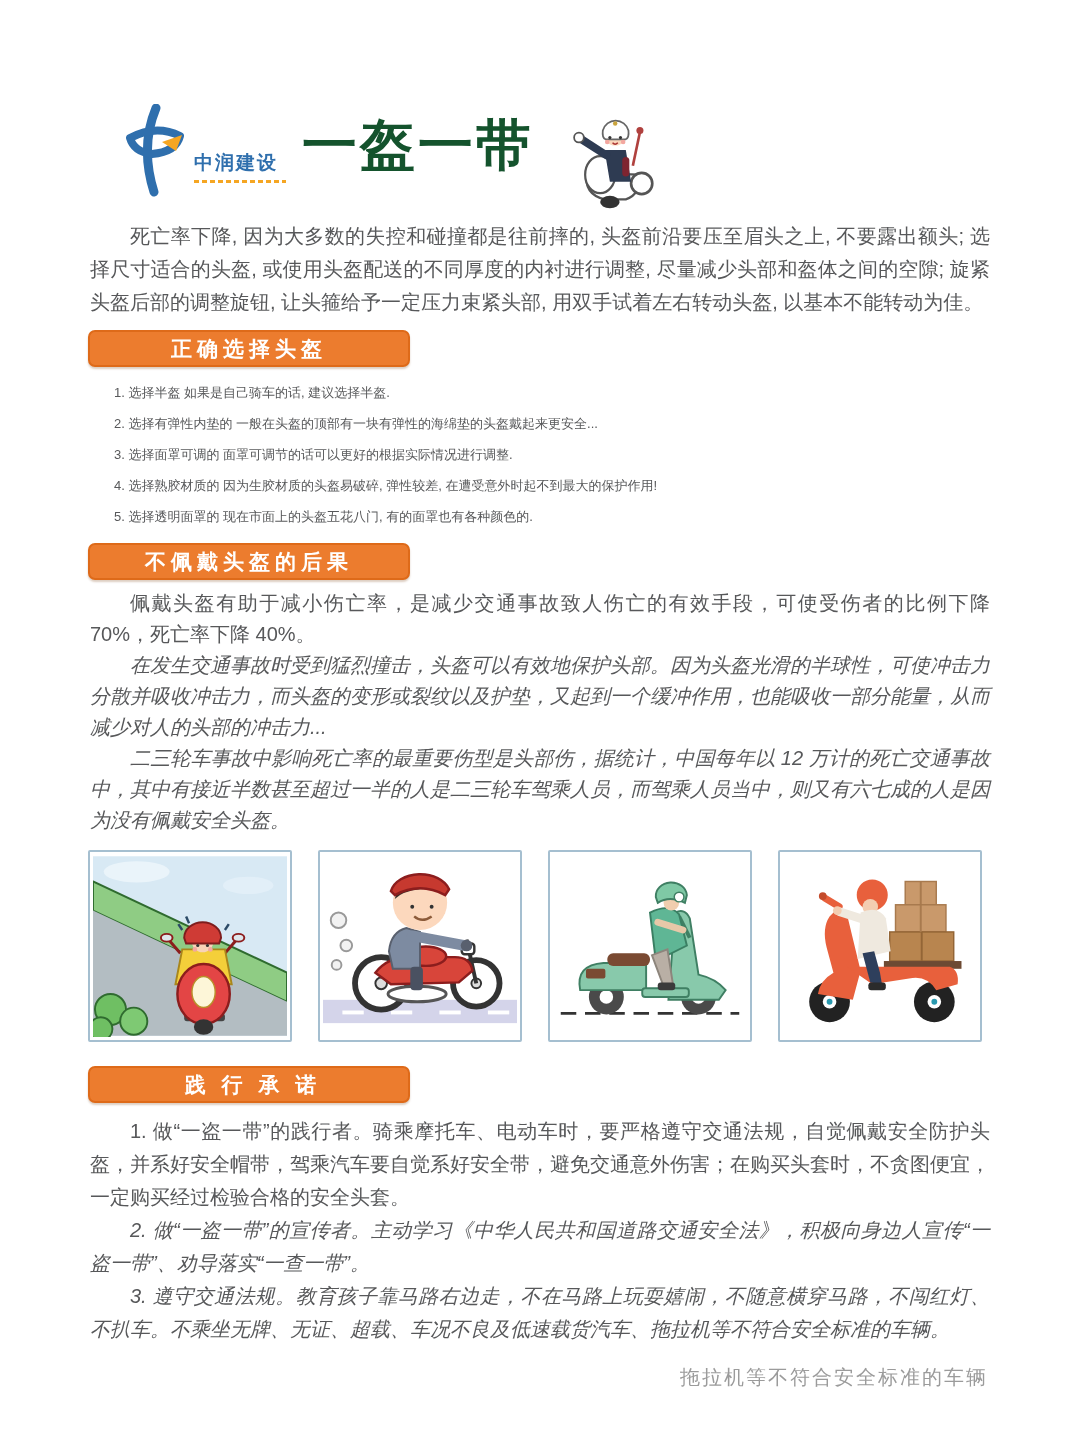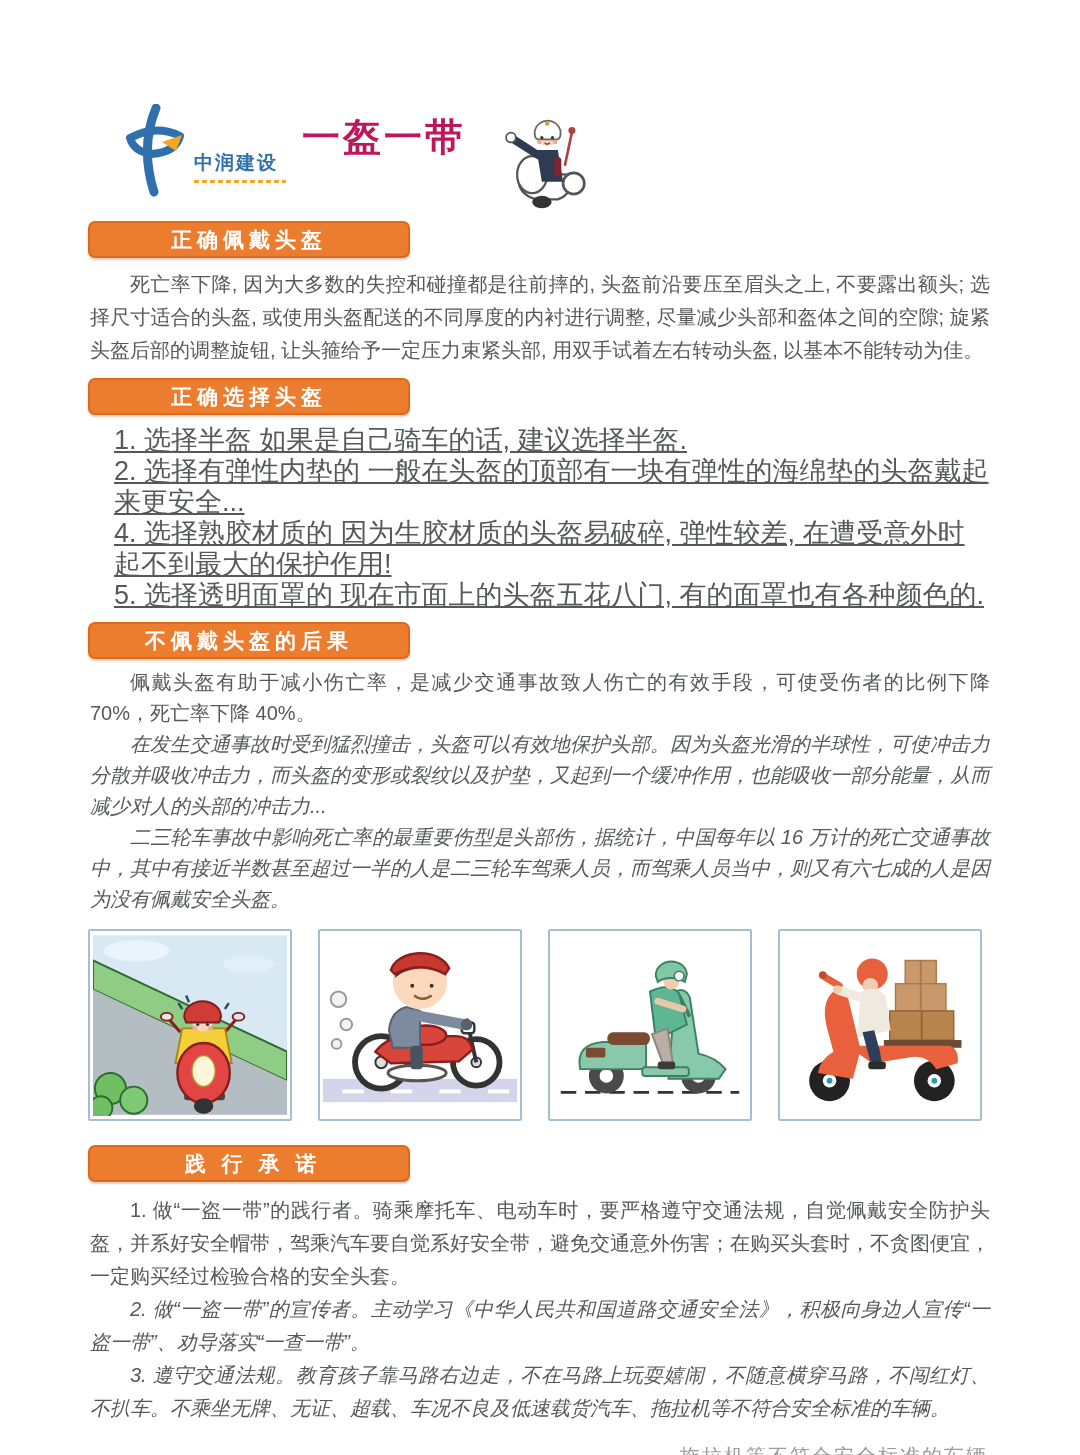--- a/index.html
+++ b/index.html
@@ -9,39 +9,39 @@
     font-family:"Liberation Sans","DejaVu Sans",sans-serif;
   }
   
   .header{margin:88px 0 0 116px;display:flex;align-items:flex-start;}
   .logo{display:flex;align-items:flex-start;}
   .logo svg{display:block;}
   .logo-text-col{margin:46px 0 0 4px;display:flex;flex-direction:column;}
   .logo-text{color:#2f6fad;font-size:19px;font-weight:bold;letter-spacing:2px;}
   .logo-tagline{margin-top:4px;width:92px;height:3px;
     background:repeating-linear-gradient(90deg,#f5a623 0 5px,transparent 5px 8px);}
-  .big-title{font-size:38px;font-weight:bold;color:#be185d;letter-spacing:3px;
+  .big-title{font-size:55px;font-weight:bold;color:#14532d;letter-spacing:3px;
     margin-top:14px;line-height:1;}
   .title-left{margin-left:16px;}
   .title-right{margin-left:26px;}
   .mascot{margin:0 0 0 26px;}
   
   .banner{
     margin:11px 0 0 88px;width:322px;height:37px;box-sizing:border-box;
     background:#ec7c2e;border:2px solid #de6a19;border-radius:7px;
     color:#ffffff;font-size:21px;font-weight:bold;letter-spacing:5px;
     display:flex;align-items:center;justify-content:center;
     box-shadow:0 2px 2px rgba(120,60,10,.25);
   }
   
   .para{margin:10px 90px 0;color:#57585a;font-size:20px;line-height:33px;
     text-indent:2em;text-align:justify;}
   .para.tight{line-height:31px;margin-top:8px;}
   .para.follow{margin-top:0;font-style:italic;}
-  .list{margin:10px 90px 0;color:#57585a;font-size:27px;line-height:31px;text-decoration:underline;}
+  .list{margin:10px 90px 0;color:#57585a;font-size:13px;line-height:31px;}
   .list-item{padding-left:24px;}
   
   .illustrations{margin:14px 88px 0;display:flex;gap:26px;}
   .illustration-box{width:204px;height:192px;box-sizing:border-box;
     border:2px solid #a5bfd0;border-radius:2px;background:#fff;padding:3px;}
   .illustration-box svg{width:100%;height:100%;display:block;}
   
   .footer{margin:18px 92px 0 0;text-align:right;color:#9b9b9b;
     font-size:20px;letter-spacing:2px;}
 </style>
@@ -81,41 +81,39 @@
       <circle cx="62" cy="22" r="2.5" fill="#caa43c"></circle>
       <circle cx="56" cy="38" r="1.8" fill="#333"></circle>
       <circle cx="68" cy="38" r="1.8" fill="#333"></circle>
       <circle cx="53" cy="43" r="2.6" fill="#f3a7a0"></circle>
       <circle cx="71" cy="43" r="2.6" fill="#f3a7a0"></circle>
       <path d="M59 44 q3 3 6 0" stroke="#a33" stroke-width="1.6" fill="none"></path>
     </svg>
 
   </div>
 
-  <div class="banner">
-    <span>正确佩戴头盔</span>
-  </div>
   <p class="para">死亡率下降, 因为大多数的失控和碰撞都是往前摔的, 头盔前沿要压至眉头之上, 不要露出额头; 选择尺寸适合的头盔, 或使用头盔配送的不同厚度的内衬进行调整, 尽量减少头部和盔体之间的空隙; 旋紧头盔后部的调整旋钮, 让头箍给予一定压力束紧头部, 用双手试着左右转动头盔, 以基本不能转动为佳。</p>
 
   <div class="banner">
     <span>正确选择头盔</span>
   </div>
   <div class="list">
     <div class="list-item">1. 选择半盔 如果是自己骑车的话, 建议选择半盔.</div>
     <div class="list-item">2. 选择有弹性内垫的 一般在头盔的顶部有一块有弹性的海绵垫的头盔戴起来更安全...</div>
+    <div class="list-item">3. 选择面罩可调的 面罩可调节的话可以更好的根据实际情况进行调整.</div>
     <div class="list-item">4. 选择熟胶材质的 因为生胶材质的头盔易破碎, 弹性较差, 在遭受意外时起不到最大的保护作用!</div>
     <div class="list-item">5. 选择透明面罩的 现在市面上的头盔五花八门, 有的面罩也有各种颜色的.</div>
   </div>
 
   <div class="banner">
     <span>不佩戴头盔的后果</span>
   </div>
   <p class="para tight">佩戴头盔有助于减小伤亡率，是减少交通事故致人伤亡的有效手段，可使受伤者的比例下降 70%，死亡率下降 40%。</p>
   <p class="para tight follow">在发生交通事故时受到猛烈撞击，头盔可以有效地保护头部。因为头盔光滑的半球性，可使冲击力分散并吸收冲击力，而头盔的变形或裂纹以及护垫，又起到一个缓冲作用，也能吸收一部分能量，从而减少对人的头部的冲击力...</p>
-  <p class="para tight follow">二三轮车事故中影响死亡率的最重要伤型是头部伤，据统计，中国每年以 16 万计的死亡交通事故中，其中有接近半数甚至超过一半的人是二三轮车驾乘人员，而驾乘人员当中，则又有六七成的人是因为没有佩戴安全头盔。</p>
+  <p class="para tight follow">二三轮车事故中影响死亡率的最重要伤型是头部伤，据统计，中国每年以 12 万计的死亡交通事故中，其中有接近半数甚至超过一半的人是二三轮车驾乘人员，而驾乘人员当中，则又有六七成的人是因为没有佩戴安全头盔。</p>
 
   <div class="illustrations">
 
     <div class="illustration-box">
       <svg viewBox="0 0 200 185">
         <rect width="200" height="185" fill="#d8e9f4"></rect>
         <ellipse cx="45" cy="16" rx="34" ry="11" fill="#eaf4fa"></ellipse>
         <ellipse cx="160" cy="30" rx="26" ry="9" fill="#e2eff8"></ellipse>
         <polygon points="0,26 200,120 200,150 0,56" fill="#8fcc84" stroke="#2f6b2f" stroke-width="2"></polygon>
         <polygon points="0,56 200,150 200,185 0,185" fill="#b3bdc2"></polygon>

